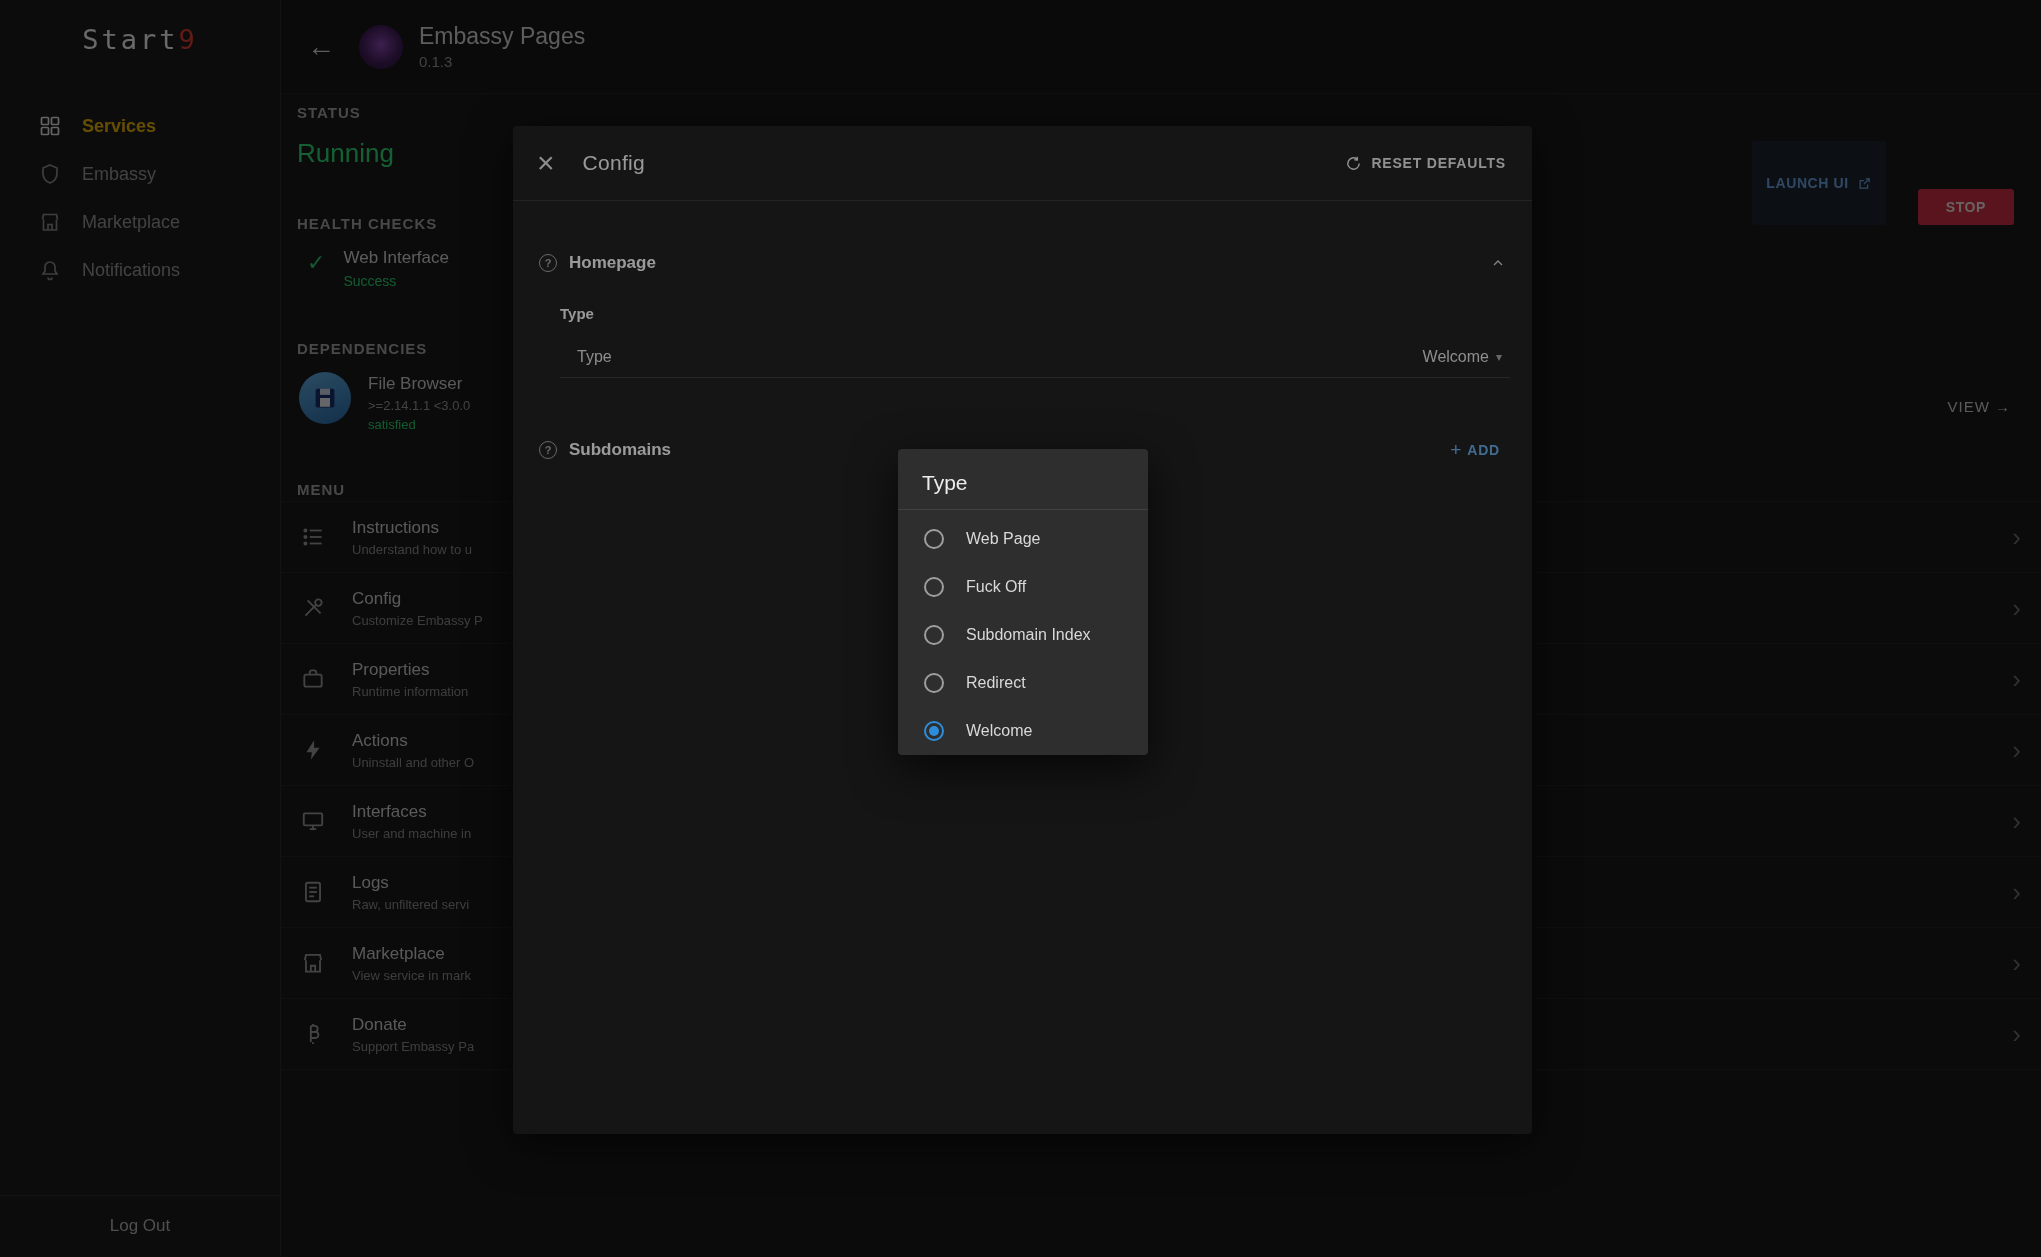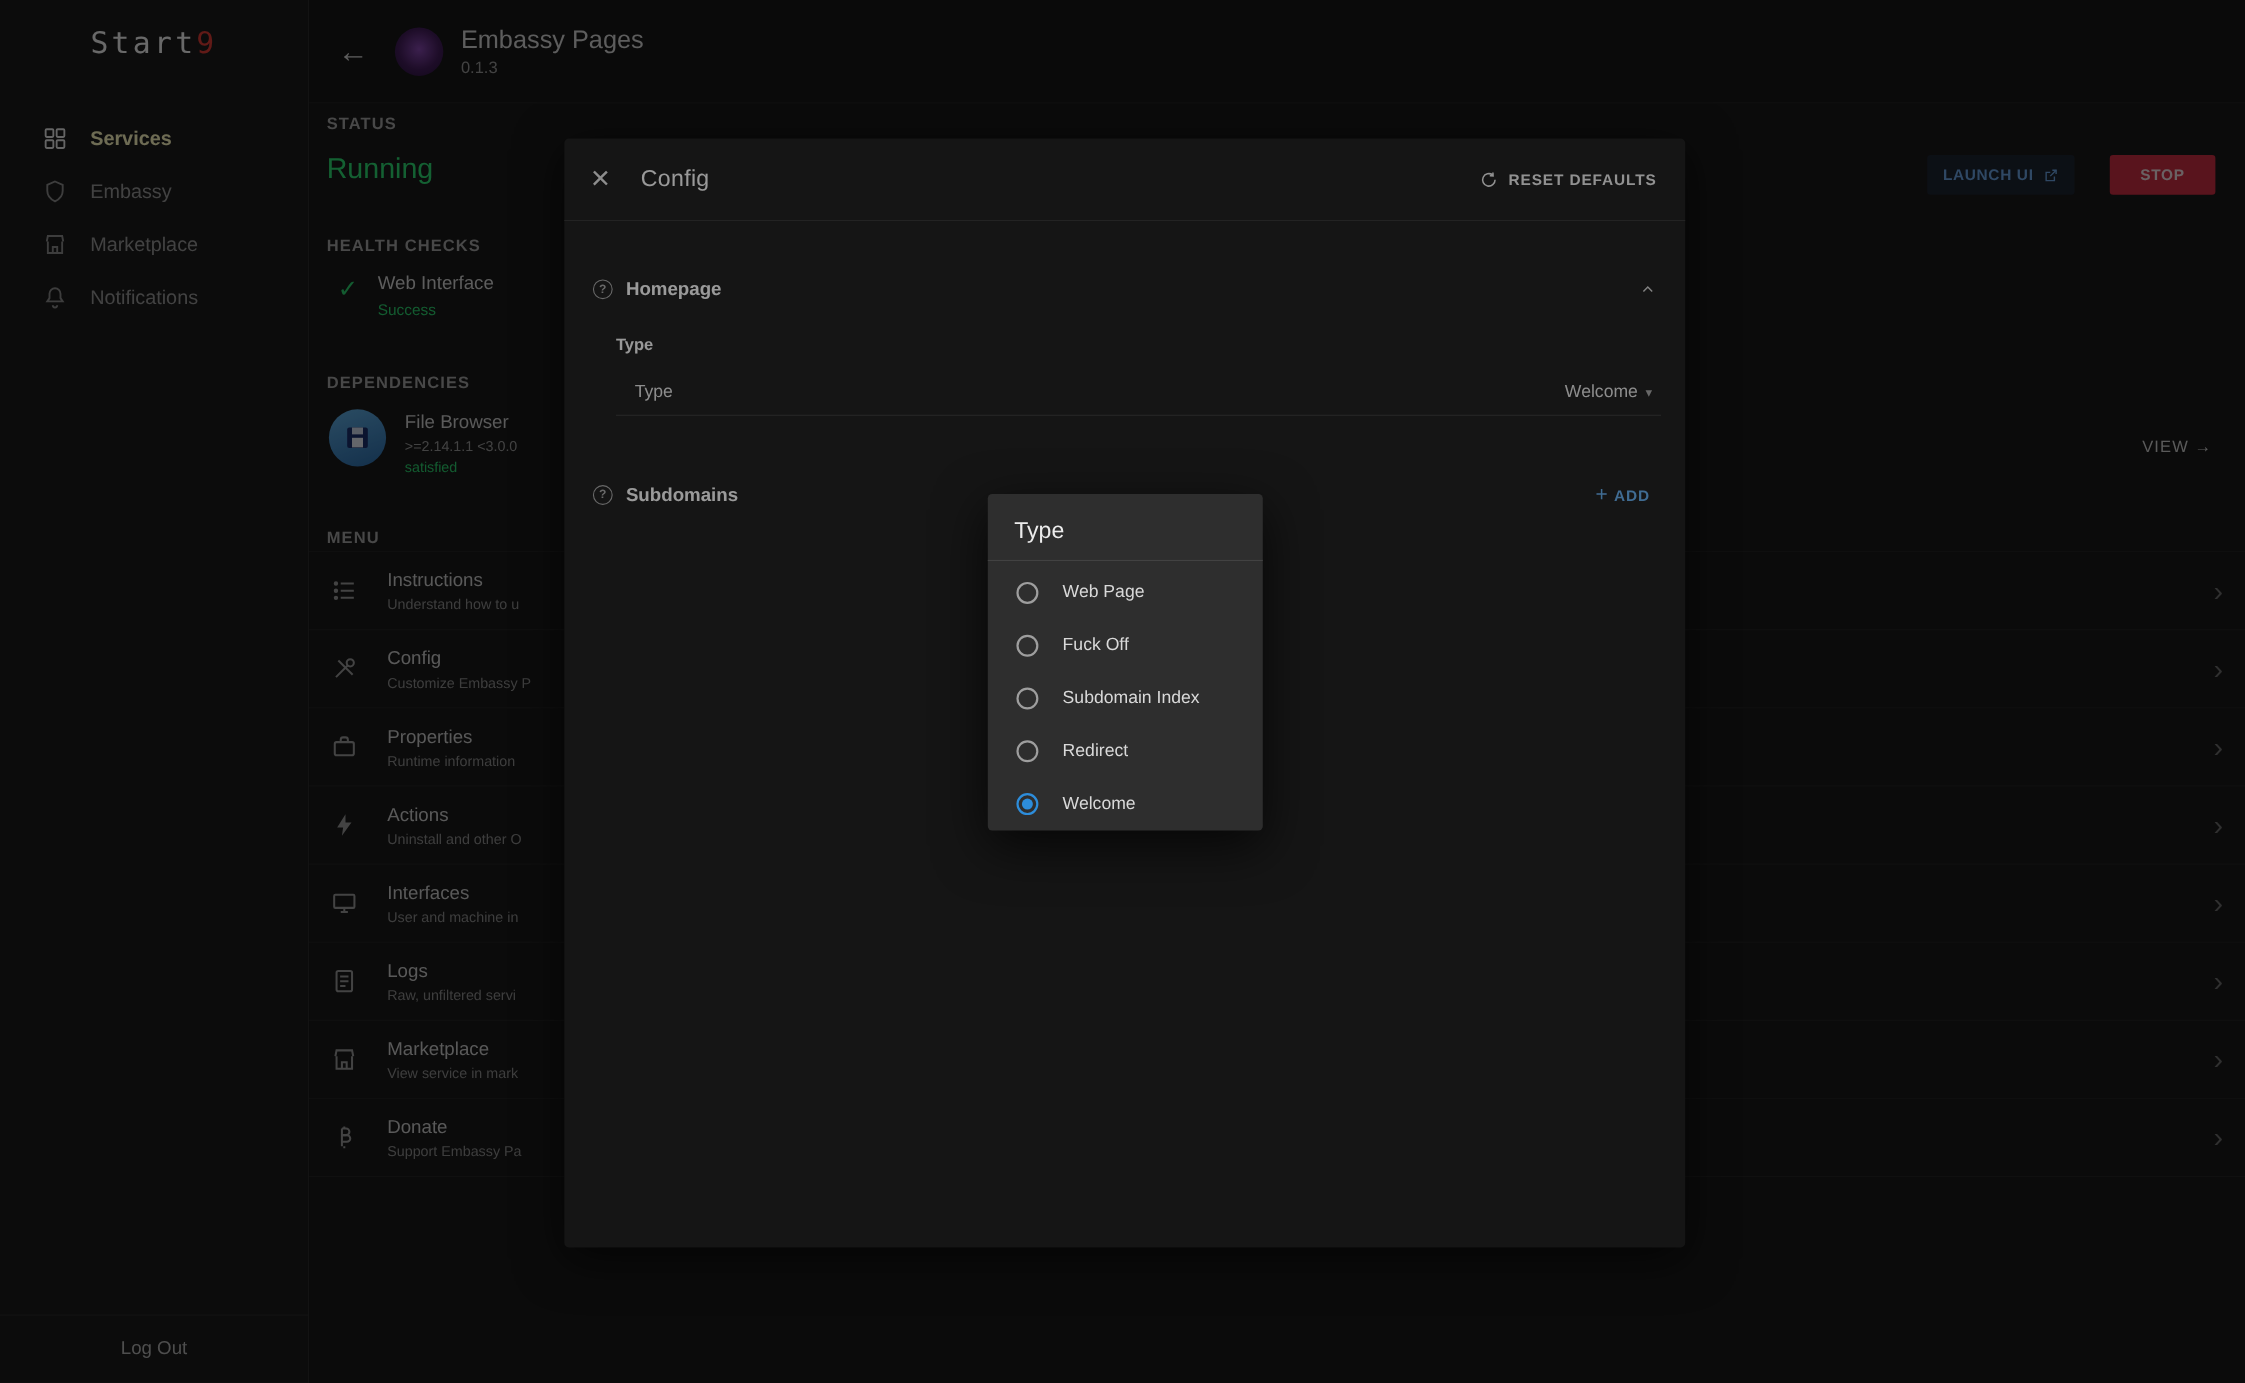--- a/index.html
+++ b/index.html
@@ -7,38 +7,38 @@
   body { font-family:"Liberation Sans", sans-serif; }
   .screen { position:relative; width:2041px; height:1257px; background:#161616; overflow:hidden; }
 
   
   .sidebar { position:absolute; left:0; top:0; width:281px; height:100%; background:#1f1f1f; border-right:1px solid #2c2c2c; z-index:1; }
   .logo { margin-top:24px; text-align:center; font-family:"DejaVu Sans Mono", monospace; font-size:27px; letter-spacing:3px; color:#f2f2f2; }
   .logo .accent { color:#e03d36; }
   .nav { position:absolute; top:102px; left:0; right:0; }
   .nav-item { height:48px; display:flex; align-items:center; padding-left:38px; color:#9a9a9a; font-size:18px; cursor:pointer; }
   .nav-item .nav-icon { width:24px; height:24px; margin-right:20px; color:#8f8f8f; flex:0 0 auto; }
-  .nav-item.active { color:#fef9c3; font-weight:bold; }
+  .nav-item.active { color:#eab308; font-weight:bold; }
   .nav-item.active .nav-icon { color:#e8e8e8; }
   .logout { position:absolute; bottom:0; left:0; width:100%; height:62px; line-height:60px; text-align:center; color:#b5b5b5; font-size:17px; border-top:1px solid #2f2f2f; background:#1d1d1d; cursor:pointer; }
 
   
   .main { position:absolute; left:281px; top:0; right:0; bottom:0; background:#1b1b1b; z-index:1; }
   .main-header { height:94px; display:flex; align-items:center; padding-left:26px; border-bottom:1px solid #262626; background:#191919; }
   .back-btn { font-size:28px; color:#d8d8d8; margin-right:24px; cursor:pointer; line-height:1; }
   .app-icon { width:44px; height:44px; border-radius:50%; margin-right:16px;
     background:radial-gradient(circle at 50% 45%, #8a4bb4 0%, #47205f 55%, #241238 100%); }
   .app-title { font-size:23px; color:#d6d6d6; }
   .app-version { font-size:15px; color:#9a9a9a; margin-top:3px; }
 
   .actions { position:absolute; top:141px; right:27px; display:flex; gap:32px; }
   .btn { border:none; border-radius:3px; font-family:inherit; font-weight:bold; letter-spacing:.6px; cursor:pointer; display:flex; align-items:center; gap:8px; }
   .btn-launch { padding:10px 14px; font-size:14px; background:rgba(66,140,255,0.10); color:#6ea8e8; }
   .btn-launch .icon-svg { width:15px; height:15px; }
-  .btn-stop { padding:10px 28px; font-size:14px; background:#cf2f44; color:#f5e2e5; }
+  .btn-stop { padding:10px 28px; font-size:14px; background:#cf2f44; color:#f5e2e5;margin-top:48px; }
 
   .section-label { position:absolute; left:16px; font-size:15px; font-weight:bold; letter-spacing:1px; color:#a6a6a6; }
   .running { position:absolute; left:16px; top:138px; font-size:26px; color:#2fdf75; font-weight:500; }
 
   .health-item { position:absolute; left:16px; top:248px; display:flex; align-items:flex-start; }
   .check-glyph { color:#2dd36f; font-size:22px; margin:2px 18px 0 10px; }
   .hi-name { font-size:17px; color:#d6d6d6; font-weight:500; }
   .hi-status { font-size:14px; color:#2dd36f; margin-top:5px; }
 
   .dep-item { position:absolute; left:16px; top:372px; display:flex; }

